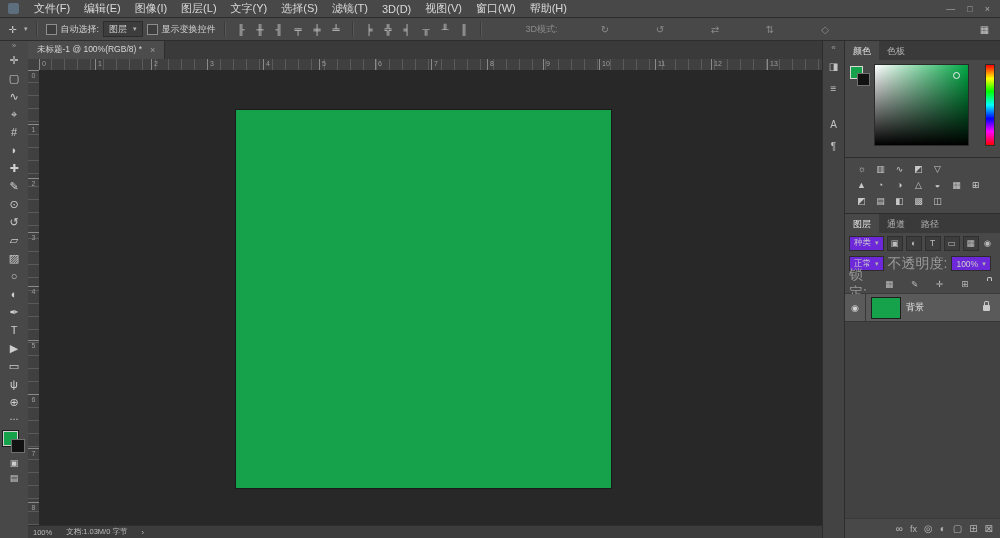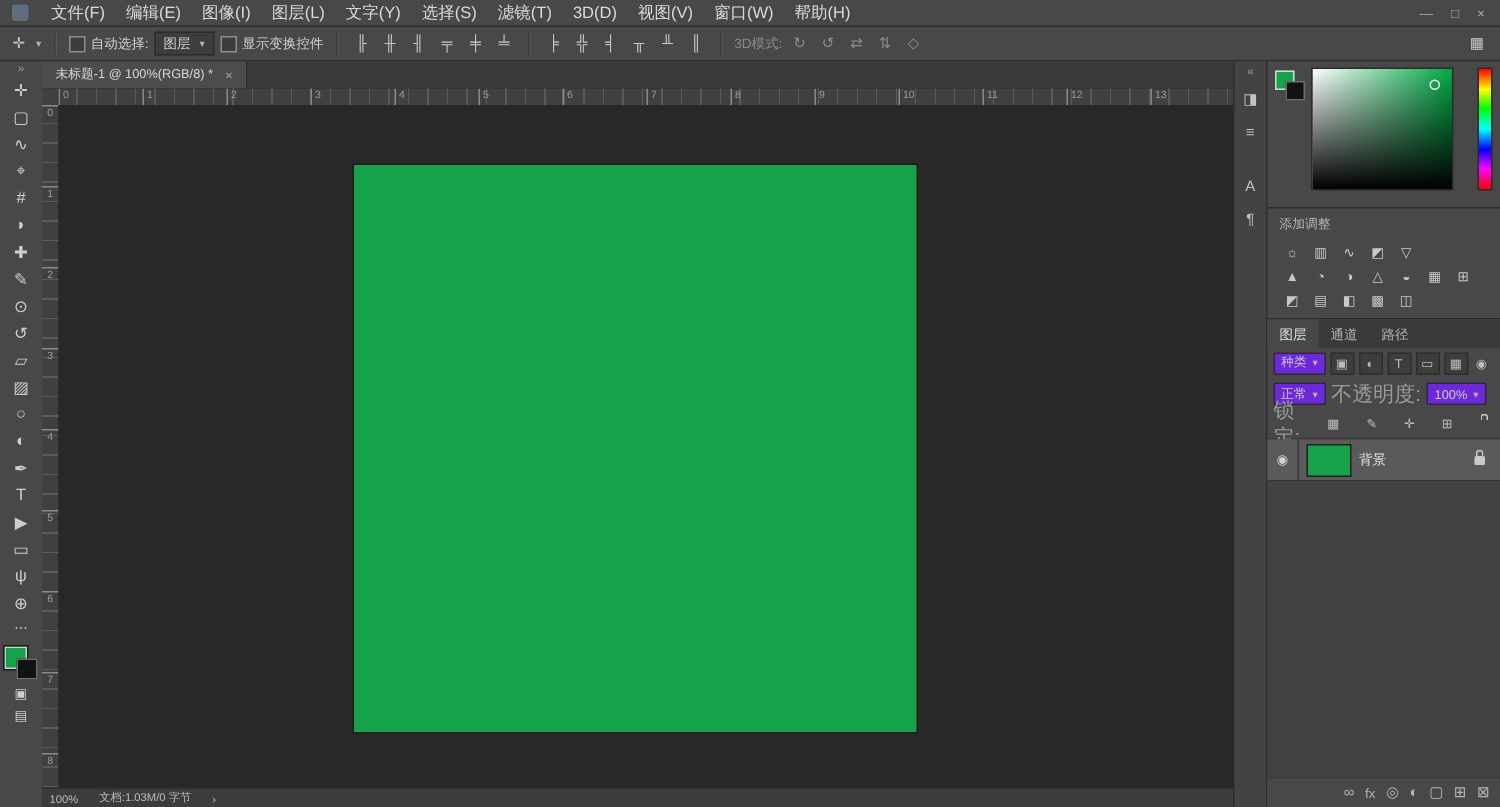--- a/index.html
+++ b/index.html
@@ -15,21 +15,21 @@
   
   .optionsbar{position:absolute;top:18px;left:0;right:0;height:22px;background:#484848;
               border-bottom:1px solid #2d2d2d;display:flex;align-items:center;gap:4px;
               padding-left:5px;font-size:9px;}
   .opt-sep{width:1px;height:15px;background:#3a3a3a;border-right:1px solid #575757;margin:0 4px;}
   .checkbox{width:9px;height:9px;border:1px solid #8d8d8d;background:#3d3d3d;display:inline-block;}
   .opt-select{background:#3d3d3d;border:1px solid #2c2c2c;height:14px;display:flex;
               align-items:center;gap:6px;padding:0 5px;}
   .icon-btn{min-width:15px;height:16px;display:flex;align-items:center;justify-content:center;
             color:#c8c8c8;font-size:10px;}
-  .dim{color:#8b8b8b;}
+  .dim{color:#8b8b8b;margin-left:36px;}
   .caret{font-size:7px;color:#b0b0b0;}
   
   .toolbar{position:absolute;top:41px;left:0;width:28px;bottom:0;background:#484848;
            border-right:1px solid #2d2d2d;display:flex;flex-direction:column;align-items:center;}
   .tb-collapse{height:10px;font-size:8px;color:#9a9a9a;line-height:10px;}
   .tool{width:24px;height:18px;display:flex;align-items:center;justify-content:center;
         font-size:11px;color:#cecece;}
   .tool.small{font-size:9px;height:15px;}
   .swatches{position:relative;width:22px;height:22px;margin:5px 0 2px 0;}
   .mini-fg-tb{position:absolute;top:0;left:0;width:13px;height:13px;border:1px solid #cfcfcf;
@@ -266,35 +266,38 @@
     <div class="strip-icon">◨</div>
     <div class="strip-icon">≡</div>
     <div class="strip-gap"></div>
     <div class="strip-icon">A</div>
     <div class="strip-icon">¶</div>
   </div>
 
   <div class="panels">
 
     <div class="panel" style="flex:none;">
+      <div class="ptabs">
+        <span class="ptab active">颜色</span>
+        <span class="ptab">色板</span>
+      </div>
       <div class="color-content">
         <div class="mini-swatches">
           <span class="mini-fg" style="background-color: rgb(21, 162, 75);"></span>
           <span class="mini-bg" style="background-color: rgb(18, 18, 18);"></span>
         </div>
         <div class="sat-box">
           <span class="color-cursor"></span>
         </div>
         <div class="hue-bar"></div>
       </div>
     </div>
 
     <div class="panel" style="flex:none;">
       <div class="adjust-content">
-        <div class="adjust-label">添加调整</div>
         <div class="adjust-row">
           <span class="adj-icon">☼</span>
           <span class="adj-icon">▥</span>
           <span class="adj-icon">∿</span>
           <span class="adj-icon">◩</span>
           <span class="adj-icon">▽</span>
         </div>
         <div class="adjust-row">
           <span class="adj-icon">▲</span>
           <span class="adj-icon">◔</span>

